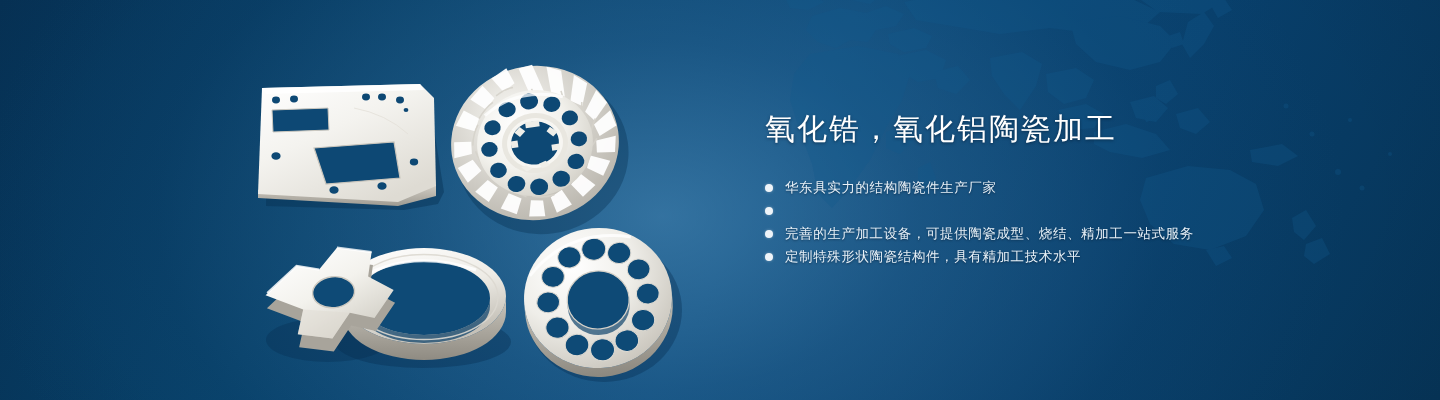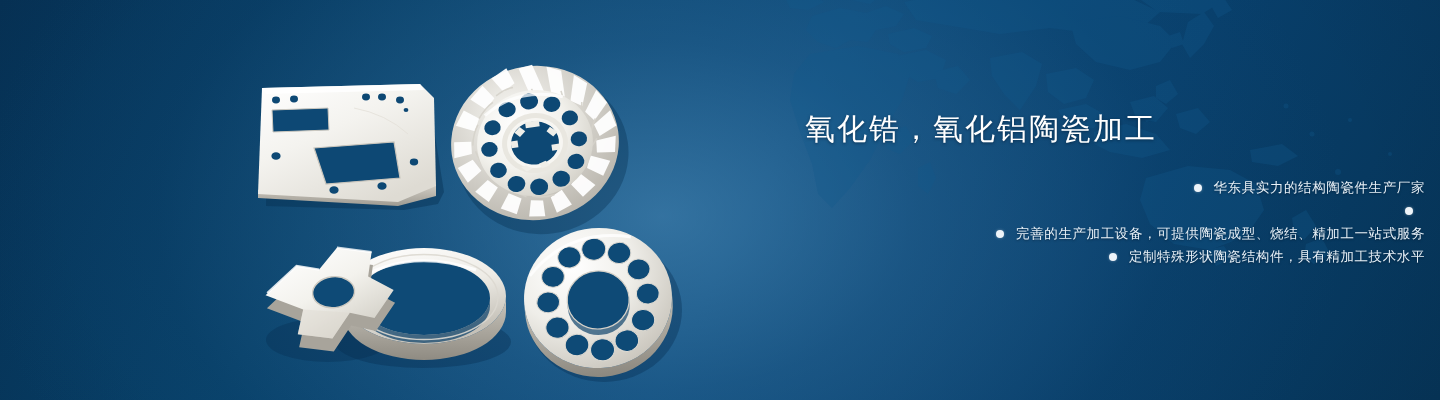--- a/index.html
+++ b/index.html
@@ -56,21 +56,20 @@
   
   .part-cross   { left:248px; top:222px; width:280px; height:155px; }
   
   .part-disc    { left:508px; top:218px; width:185px; height:165px; }
 
   
   .textpanel {
     position:absolute;
     left:765px; top:108px;
     width:620px;
-    margin-left:40px;
   }
 
   .headline {
     font-size:30px;
     line-height:42px;
     letter-spacing:2px;
     color:#ffffff;
     font-weight:400;
     text-shadow:0 1px 3px rgba(0,20,40,0.55);
     white-space:nowrap;
@@ -78,21 +77,20 @@
 
   .bullets {
     margin-top:26px;
     list-style:none;
   }
   .bullet {
     display:flex;
     align-items:center;
     height:23px;
     margin-bottom:0px;
-    justify-content:flex-end;
   }
   .bullet-dot {
     width:8px; height:8px;
     border-radius:50%;
     background:#eef4f9;
     flex:0 0 8px;
     margin-right:12px;
     box-shadow:0 0 3px rgba(255,255,255,0.35);
   }
   .bullet-text {

